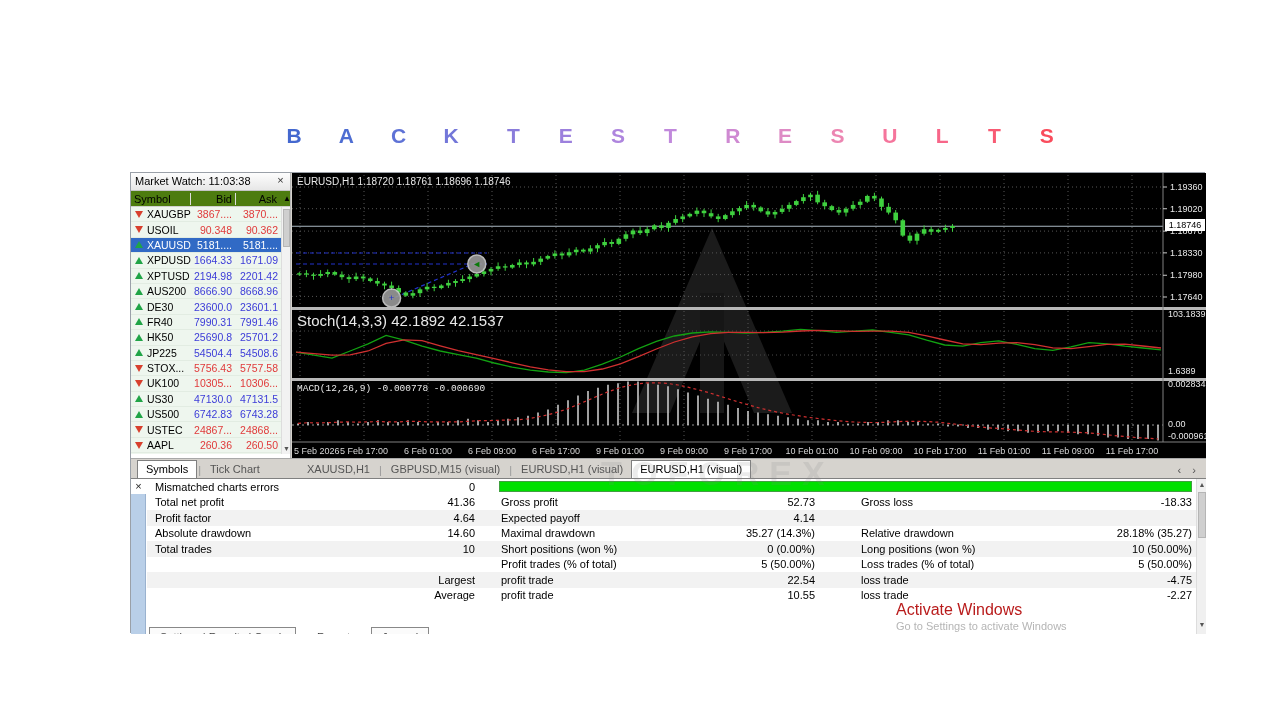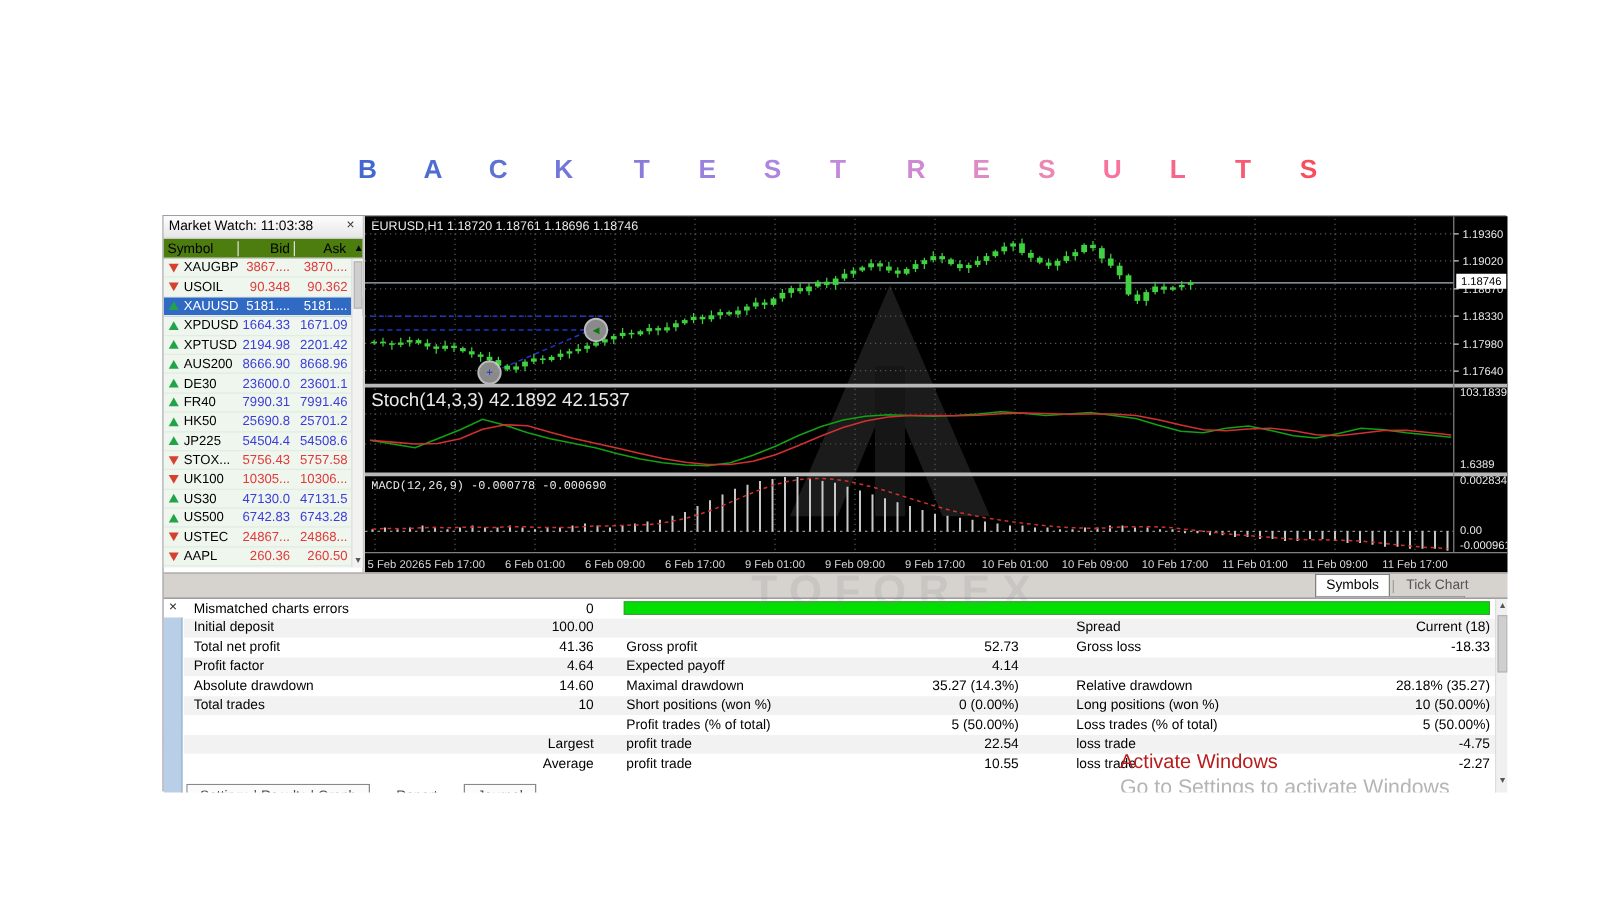--- a/index.html
+++ b/index.html
@@ -45,21 +45,21 @@
 
   
   .chart { position:absolute; left:161px; top:0; width:914px; height:285px; background:#000; }
   .chart svg { position:absolute; left:0; top:0; }
   .chart-label { position:absolute; color:#e8e8e8; font-size:10px; white-space:nowrap; }
   .px-box { position:absolute; left:873px; width:40px; height:12px; background:#fff; color:#000;
     font-size:9px; line-height:12px; text-align:center; }
 
   
   .tabbar { position:absolute; left:0; top:285px; width:1075px; height:20px; background:#d6d3ce;
-    border-top:1px solid #a9a9a9; font-size:11px; display:flex; align-items:flex-end;flex-direction:column; }
+    border-top:1px solid #a9a9a9; font-size:11px; display:flex; align-items:flex-end; }
   .mwtabs { width:160px; display:flex; align-items:flex-end; height:20px; padding-left:6px; }
   .tab { padding:2px 8px 3px 8px; color:#555; cursor:default; white-space:nowrap; }
   .tab.active { background:#fff; border:1px solid #808080; border-bottom:none; color:#000; }
   .tabsep { color:#999; padding:2px 1px; }
   .charttabs { display:flex; align-items:flex-end; height:20px; padding-left:8px; flex:1; }
   .tab-arrows { margin-left:auto; padding:2px 6px; color:#555; font-size:11px; letter-spacing:4px; }
 
   
   .tester { position:absolute; left:0; top:305px; width:1075px; height:156px; background:#fff;
     border-top:1px solid #808080; overflow:hidden; font-size:11px; }
@@ -77,21 +77,21 @@
   .t-row .lab2 { padding-left:22px; color:#000; white-space:nowrap; overflow:hidden; }
   .t-row .lab3 { padding-left:42px; color:#000; white-space:nowrap; overflow:hidden; }
   .t-row .val { text-align:right; padding-right:4px; color:#000; white-space:nowrap; }
   .t-greenbar { grid-column:3 / 7; height:11px; margin:0 4px 0 20px; background:#00e000; border:1px solid #40a040; }
   .t-rail { position:absolute; right:0; top:0; width:10px; height:156px; background:#f0f0f0; border-left:1px solid #ddd; }
   .t-rail .up, .t-rail .dn { position:absolute; left:0; width:10px; height:11px; font-size:7px;
     color:#555; text-align:center; line-height:11px; }
   .t-rail .up { top:0; } .t-rail .dn { top:140px; }
   .t-thumb { position:absolute; left:1px; top:13px; width:8px; height:46px; background:#cfcfcf; border:1px solid #b5b5b5; }
   .activate { position:absolute; left:765px; top:122px; color:#b91c1c; font-size:16px; }
-  .activate2 { position:absolute; left:765px; top:141px; color:#b5b5b5; font-size:17px; }
+  .activate2 { position:absolute; left:765px; top:141px; color:#b5b5b5; font-size:11px; }
   .bottom-tabs { position:absolute; left:18px; top:148px; width:900px; height:8px; overflow:hidden; }
   .bt-group { display:inline-block; height:22px; border:1px solid #888; background:#fbfbfb;
     padding:3px 10px; margin-right:8px; color:#444; font-size:11px; vertical-align:top; }
   .bt-plain { display:inline-block; height:22px; padding:4px 10px; margin-right:8px; color:#444;
     font-size:11px; vertical-align:top; }
   .wm-text { position:absolute; left:470px; top:281px; font-size:34px; font-weight:bold;
     letter-spacing:10px; color:rgba(130,130,130,0.16); pointer-events:none; }
 </style>
 </head>
 <body>
@@ -625,28 +625,20 @@
       <div class="tester-close">×</div>
       <div class="tester-strip">
         <span>Tester</span>
       </div>
       <div class="t-table" id="tTable">
           <div class="t-row">
             <span class="lab">Mismatched charts errors</span>
             <span class="val">0</span>
             <div class="t-greenbar"></div>
           </div>
-          <div class="t-row odd">
-            <span class="lab">Initial deposit</span>
-            <span class="val">100.00</span>
-            <span class="lab2"></span>
-            <span class="val"></span>
-            <span class="lab3">Spread</span>
-            <span class="val">Current (18)</span>
-          </div>
           <div class="t-row">
             <span class="lab">Total net profit</span>
             <span class="val">41.36</span>
             <span class="lab2">Gross profit</span>
             <span class="val">52.73</span>
             <span class="lab3">Gross loss</span>
             <span class="val">-18.33</span>
           </div>
           <div class="t-row odd">
             <span class="lab">Profit factor</span>

